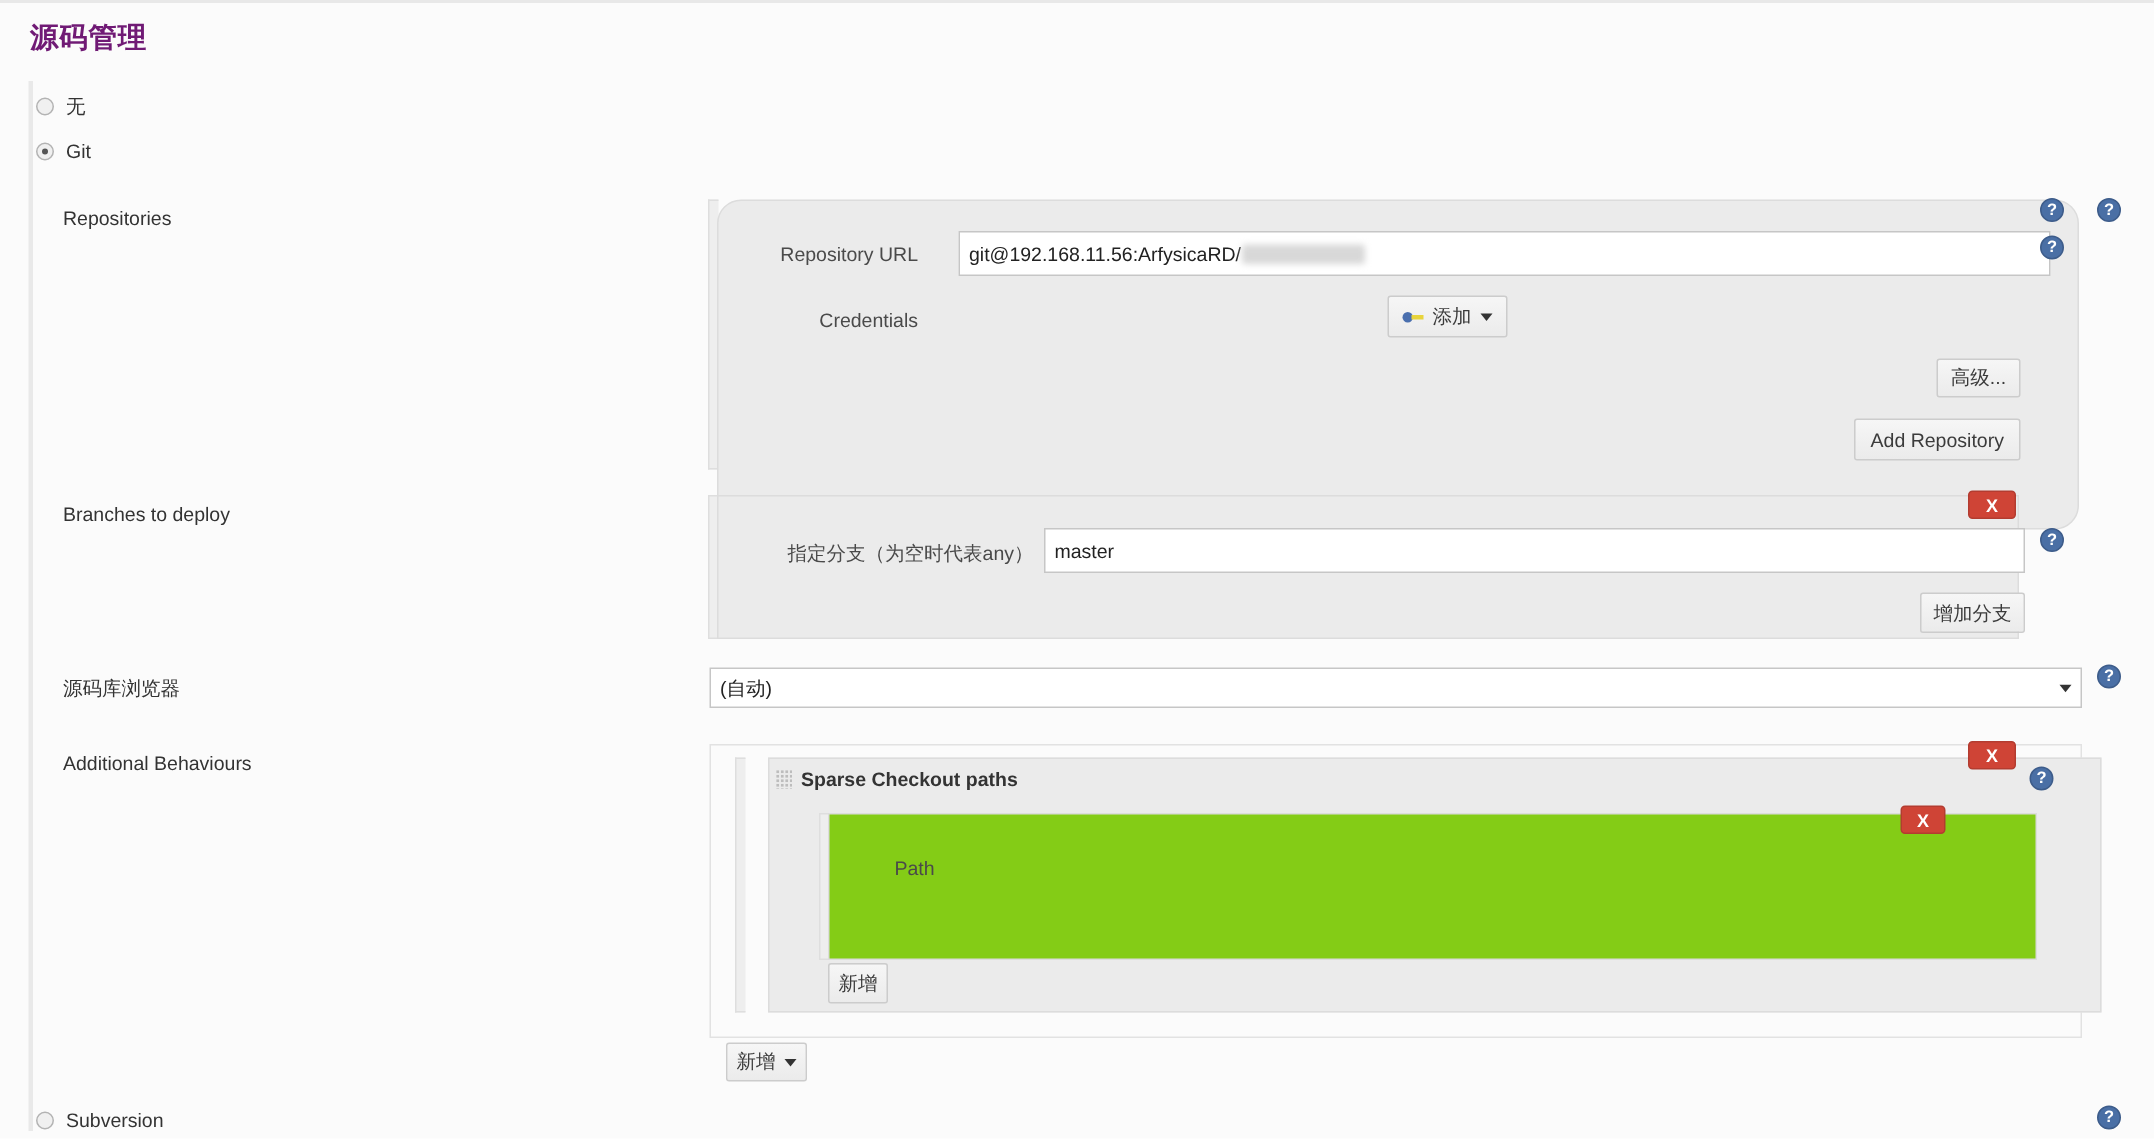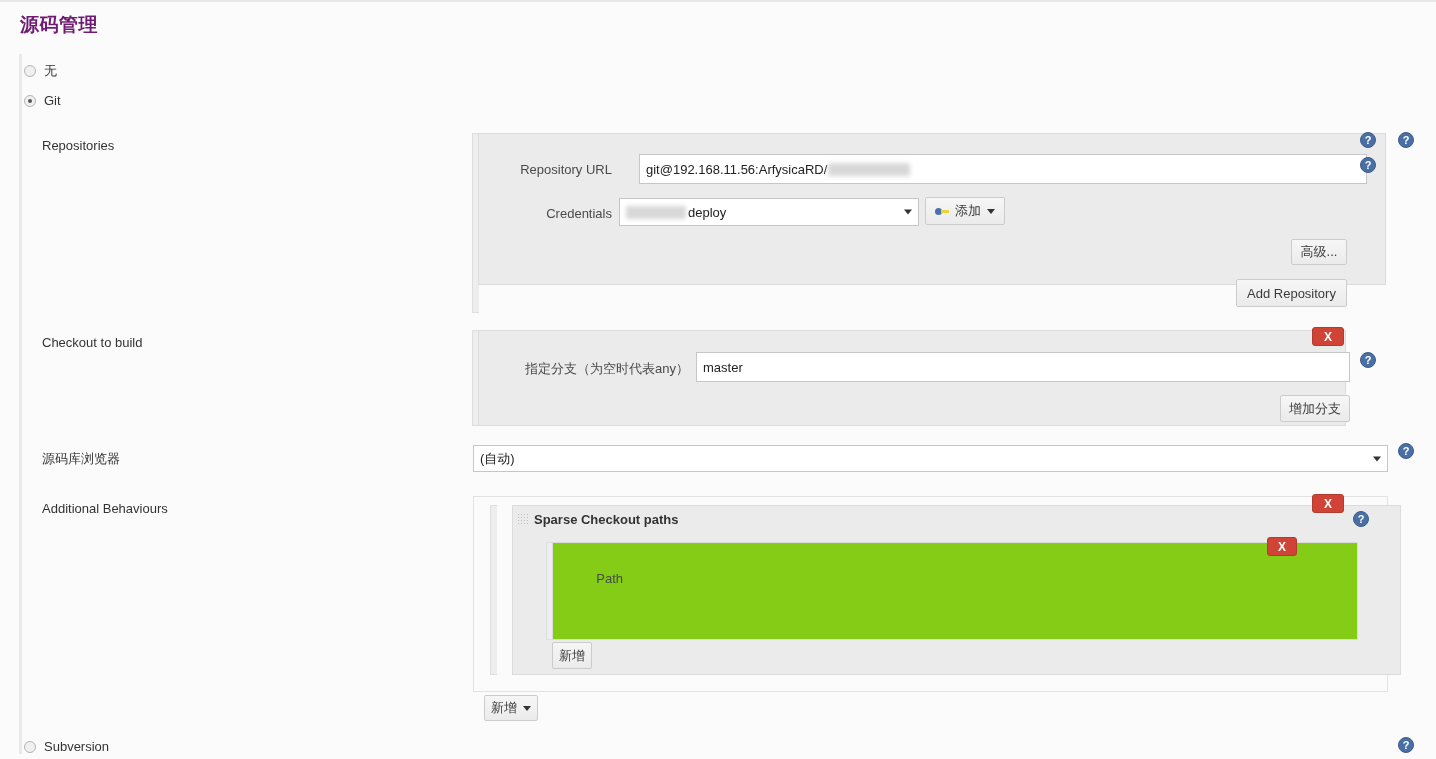--- a/index.html
+++ b/index.html
@@ -246,55 +246,50 @@
   </div>
 
   <div class="radio-row" style="top:91px;">
     <span class="radio checked"></span>
     <span class="radio-label">Git</span>
   </div>
 
   <div class="row-label" style="left:42px; top:136px;">Repositories</div>
 
   <div class="grip" style="left:472px; top:131px; height:180px;"></div>
-  <div class="panel" style="left:478px; top:131px; width:908px; height:152px;">
+  <div class="panel" style="left:478px; top:131px; width:908px; height:220px;border-radius:16px;">
 
     <div class="field-label" style="left:18px; top:28px; width:115px;">Repository URL</div>
     <div class="text-input" style="left:140px; top:20px; width:728px; height:30px;margin-left:20px;">
       <span>git@192.168.11.56:ArfysicaRD/</span>
         <span class="redact" style="width:82px;height:13px;margin-left:1px;"></span>
     </div>
 
     <div class="field-label" style="left:18px; top:72px; width:115px;">Credentials</div>
-    <div class="select-input" style="left:140px; top:64px; width:300px; height:28px;">
-      <span class="redact" style="width:60px;height:13px;margin-right:2px;"></span>
-        <span>deploy</span>
-      <span class="select-arrow"></span>
-    </div>
 
     <div class="btn" style="left:446px; top:63px; width:80px; height:28px;">
       <span class="key-icon"></span>
       <span>添加</span>
       <span class="caret"></span>
     </div>
 
     <div class="btn" style="left:812px; top:105px; width:56px; height:26px;">
       <span>高级...</span>
     </div>
 
     <div class="btn" style="left:757px; top:145px; width:111px; height:28px;">
       <span>Add Repository</span>
     </div>
   </div>
 
   <div class="help-icon" style="left:1360px; top:130px;">?</div>
   <div class="help-icon" style="left:1398px; top:130px;">?</div>
   <div class="help-icon" style="left:1360px; top:155px;">?</div>
 
-  <div class="row-label" style="left:42px; top:333px;">Checkout to build</div>
+  <div class="row-label" style="left:42px; top:333px;">Branches to deploy</div>
 
   <div class="grip" style="left:472px; top:328px; height:96px;"></div>
   <div class="panel" style="left:478px; top:328px; width:868px; height:96px;">
 
     <div class="field-label" style="left:10px; top:29px; width:200px;">指定分支（为空时代表any）</div>
     <div class="text-input" style="left:217px; top:21px; width:654px; height:30px;">
       <span>master</span>
     </div>
 
     <div class="btn" style="left:801px; top:64px; width:70px; height:27px;">

